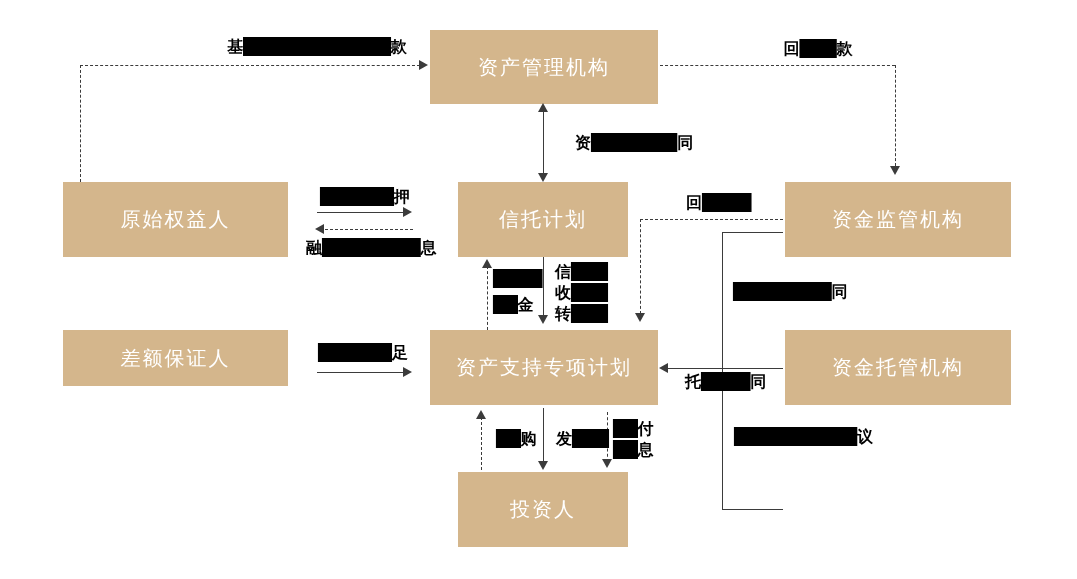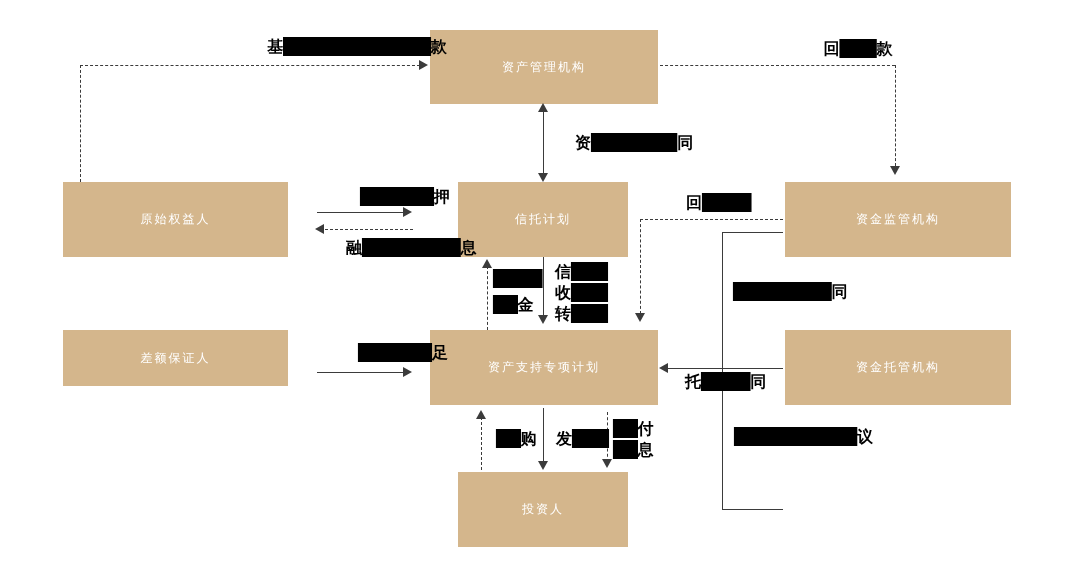--- a/index.html
+++ b/index.html
@@ -5,42 +5,42 @@
   * { margin:0; padding:0; box-sizing:border-box; }
   html,body { background:#fff; }
   body { font-family:"DejaVu Sans","Liberation Sans",sans-serif; }
   .canvas { position:relative; width:1077px; height:579px; background:var(--bg,#ffffff); overflow:hidden; }
 
   .node {
     position:absolute;
     background:var(--box-fill,#d4b68c);
     color:var(--box-text,#ffffff);
     display:flex; align-items:center; justify-content:center;
-    font-size:12px; letter-spacing:2px;
+    font-size:20px; letter-spacing:2px;
   }
 
   .ln { position:absolute; }
   .h-solid { border-top:1px solid var(--line,#3b3b3b); height:0; }
   .h-dash  { border-top:1px dashed var(--line,#3b3b3b); height:0; }
   .v-solid { border-left:1px solid var(--line,#3b3b3b); width:0; }
   .v-dash  { border-left:1px dashed var(--line,#3b3b3b); width:0; }
 
   .ar { position:absolute; width:0; height:0; }
   .ar.r { border-top:5px solid transparent; border-bottom:5px solid transparent; border-left:9px solid var(--line,#3b3b3b); }
   .ar.l { border-top:5px solid transparent; border-bottom:5px solid transparent; border-right:9px solid var(--line,#3b3b3b); }
   .ar.u { border-left:5px solid transparent; border-right:5px solid transparent; border-bottom:9px solid var(--line,#3b3b3b); }
   .ar.d { border-left:5px solid transparent; border-right:5px solid transparent; border-top:9px solid var(--line,#3b3b3b); }
 
   .elabel {
     position:absolute;
     color:var(--label,#000000);
     font-size:16px; font-weight:bold;
     line-height:19px; white-space:nowrap;
   }
-  .elabel.c { text-align:center;margin-left:40px; }
+  .elabel.c { text-align:center; }
   .lh26 { line-height:26px; }
   .lh21 { line-height:21px; }
   .redact { background:var(--redact,#000000); color:var(--redact,#000000); }
 </style>
 </head>
 <body>
 
 <div class="canvas">
 
   <div class="node" style="left:430px; top:30px;  width:228px; height:74px;">资产管理机构</div>

